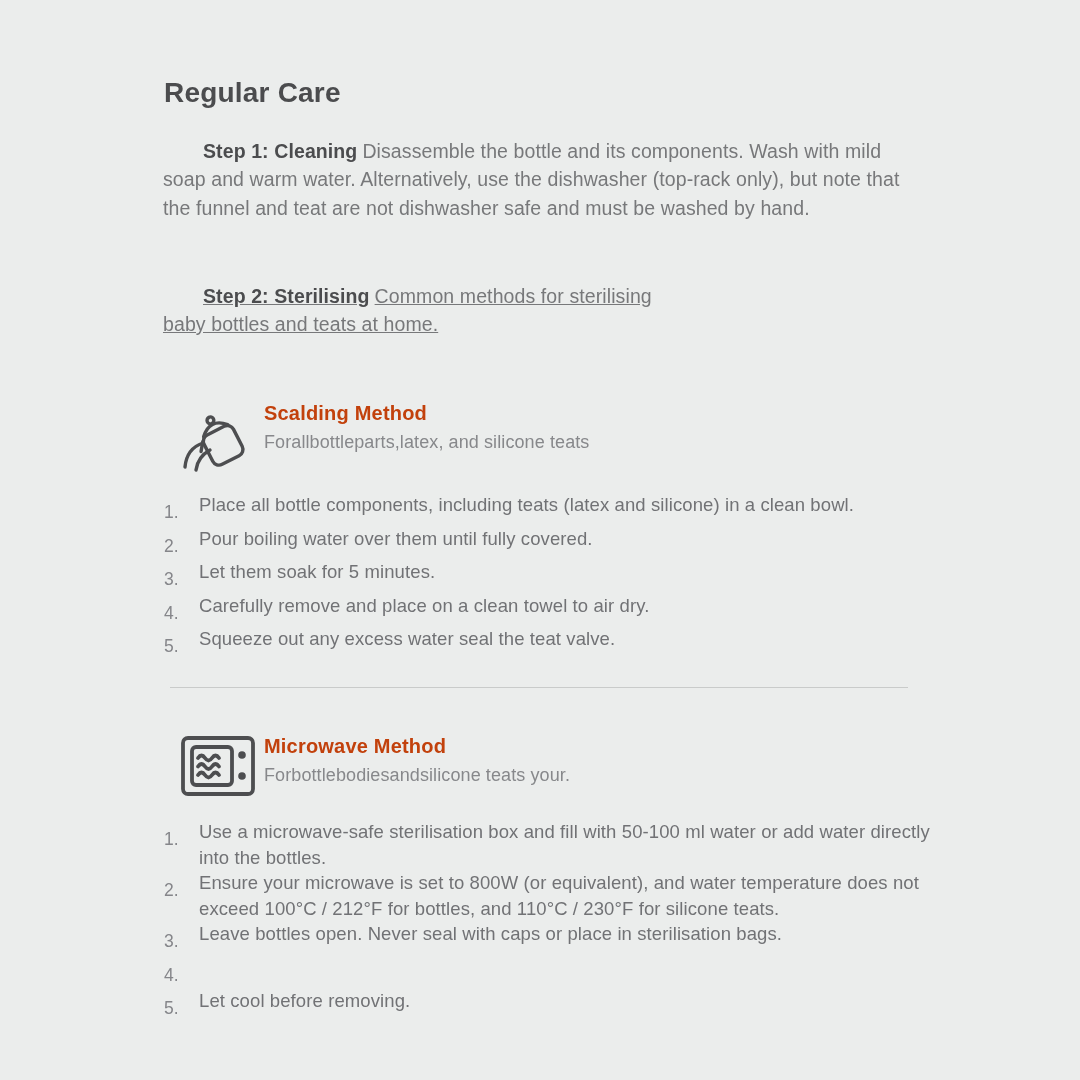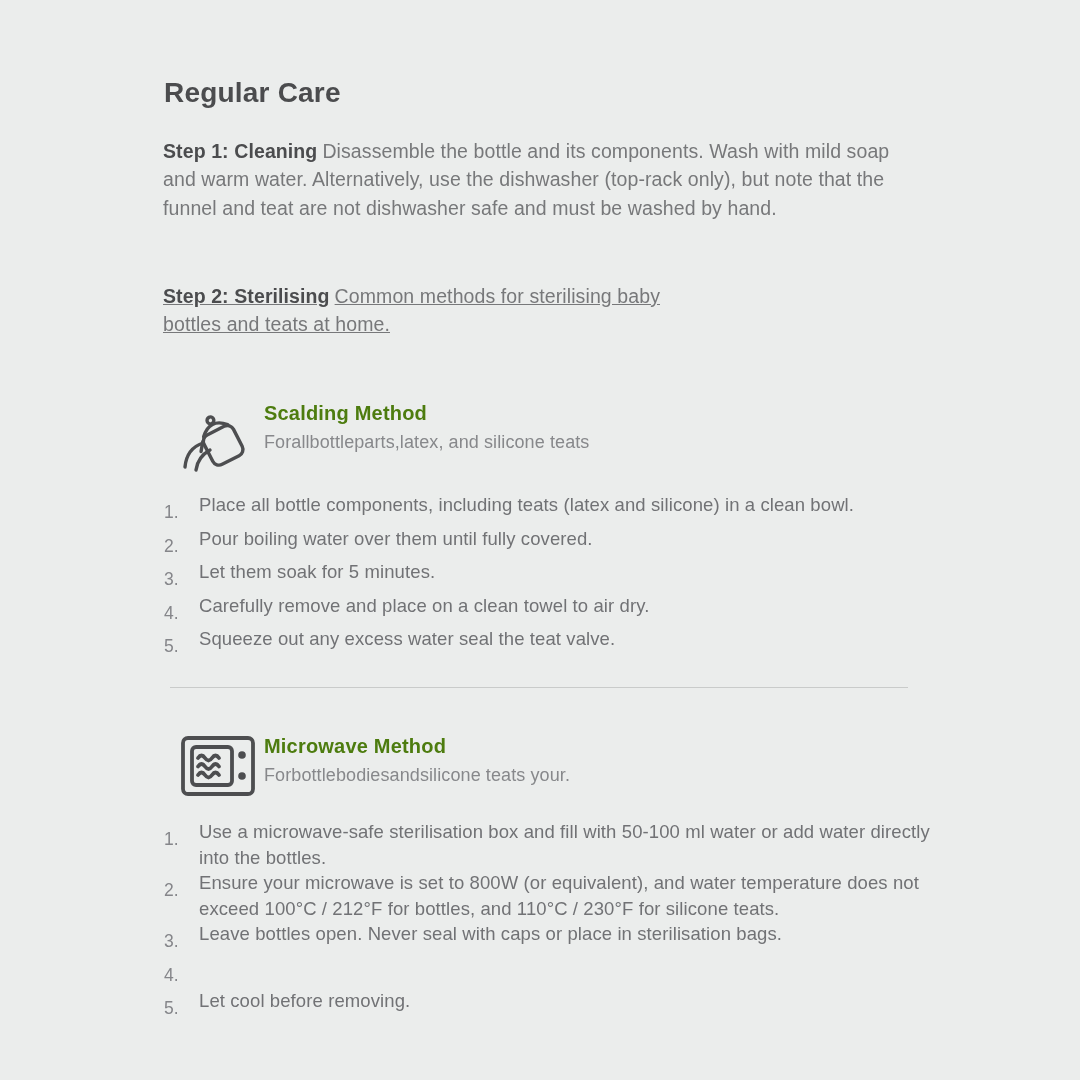--- a/index.html
+++ b/index.html
@@ -14,32 +14,32 @@
 
   .page-title{
     position:absolute;left:164px;top:58px;
     font-size:28px;font-weight:700;color:#4b4c4e;letter-spacing:.2px;
   }
 
   .intro-para{
     position:absolute;left:163px;
     font-size:19.5px;line-height:28.5px;color:#77787a;letter-spacing:.1px;
   }
-  .intro-para strong{color:#4b4c4e;font-weight:700;margin-right:5px;}
+  .intro-para strong{color:#4b4c4e;font-weight:700;margin-right:5px;margin-left:40px;}
   .para-step1{top:117px;width:752px;}
   .para-step2{top:262px;width:520px;text-decoration:underline;}
 
   .method-icon{position:absolute;}
   .icon-kettle{left:178px;top:400px;width:76px;height:74px;}
   .icon-microwave{left:179px;top:734px;width:78px;height:64px;}
 
   .method-head{position:absolute;left:264px;}
   .head-1{top:402px;}
   .head-2{top:735px;}
-  .method-title{font-size:20px;font-weight:700;color:#4d7c0f;letter-spacing:.2px;line-height:23px;}
+  .method-title{font-size:20px;font-weight:700;color:#c2410c;letter-spacing:.2px;line-height:23px;}
   .method-sub{font-size:18px;color:#87888b;letter-spacing:.1px;line-height:23px;margin-top:6px;}
 
   ol.steps{
     position:absolute;left:164px;margin:0;padding:0;list-style:none;
   }
   .steps-1{top:492px;width:760px;}
   .steps-2{top:819px;width:792px;}
   ol.steps li{
     display:flex;align-items:flex-start;
     font-size:18.5px;line-height:25.5px;color:#717275;letter-spacing:.1px;

